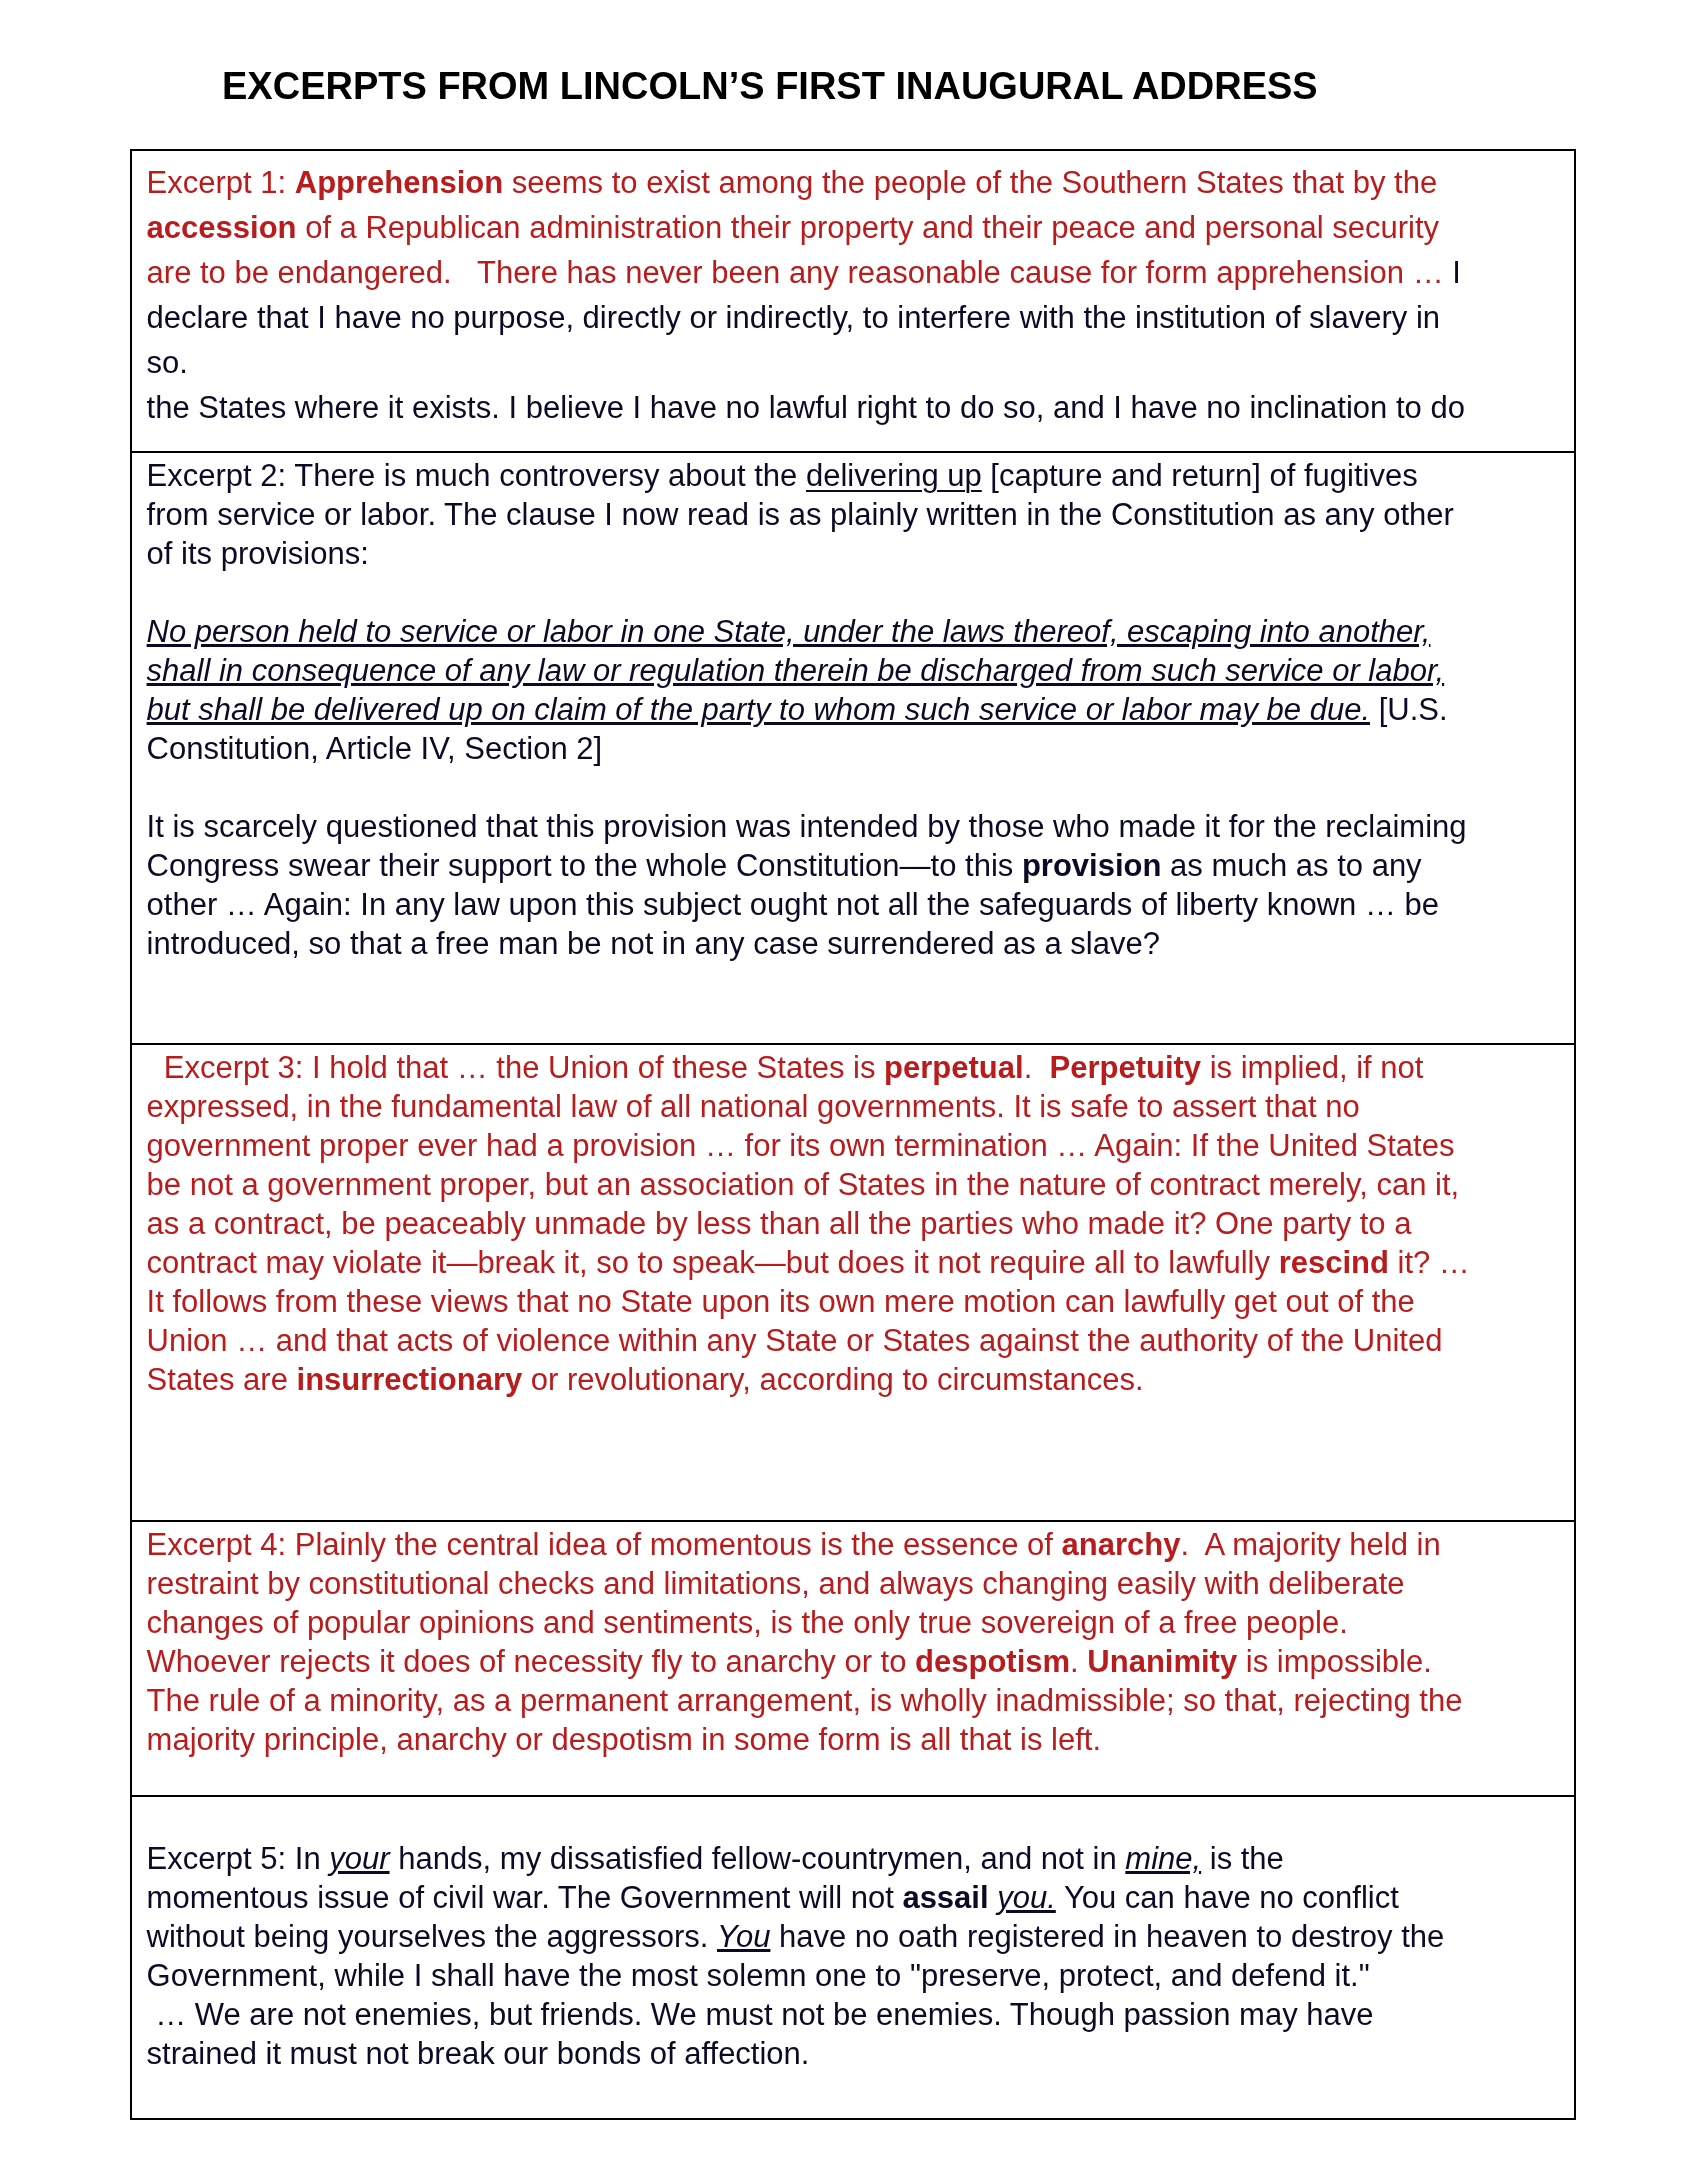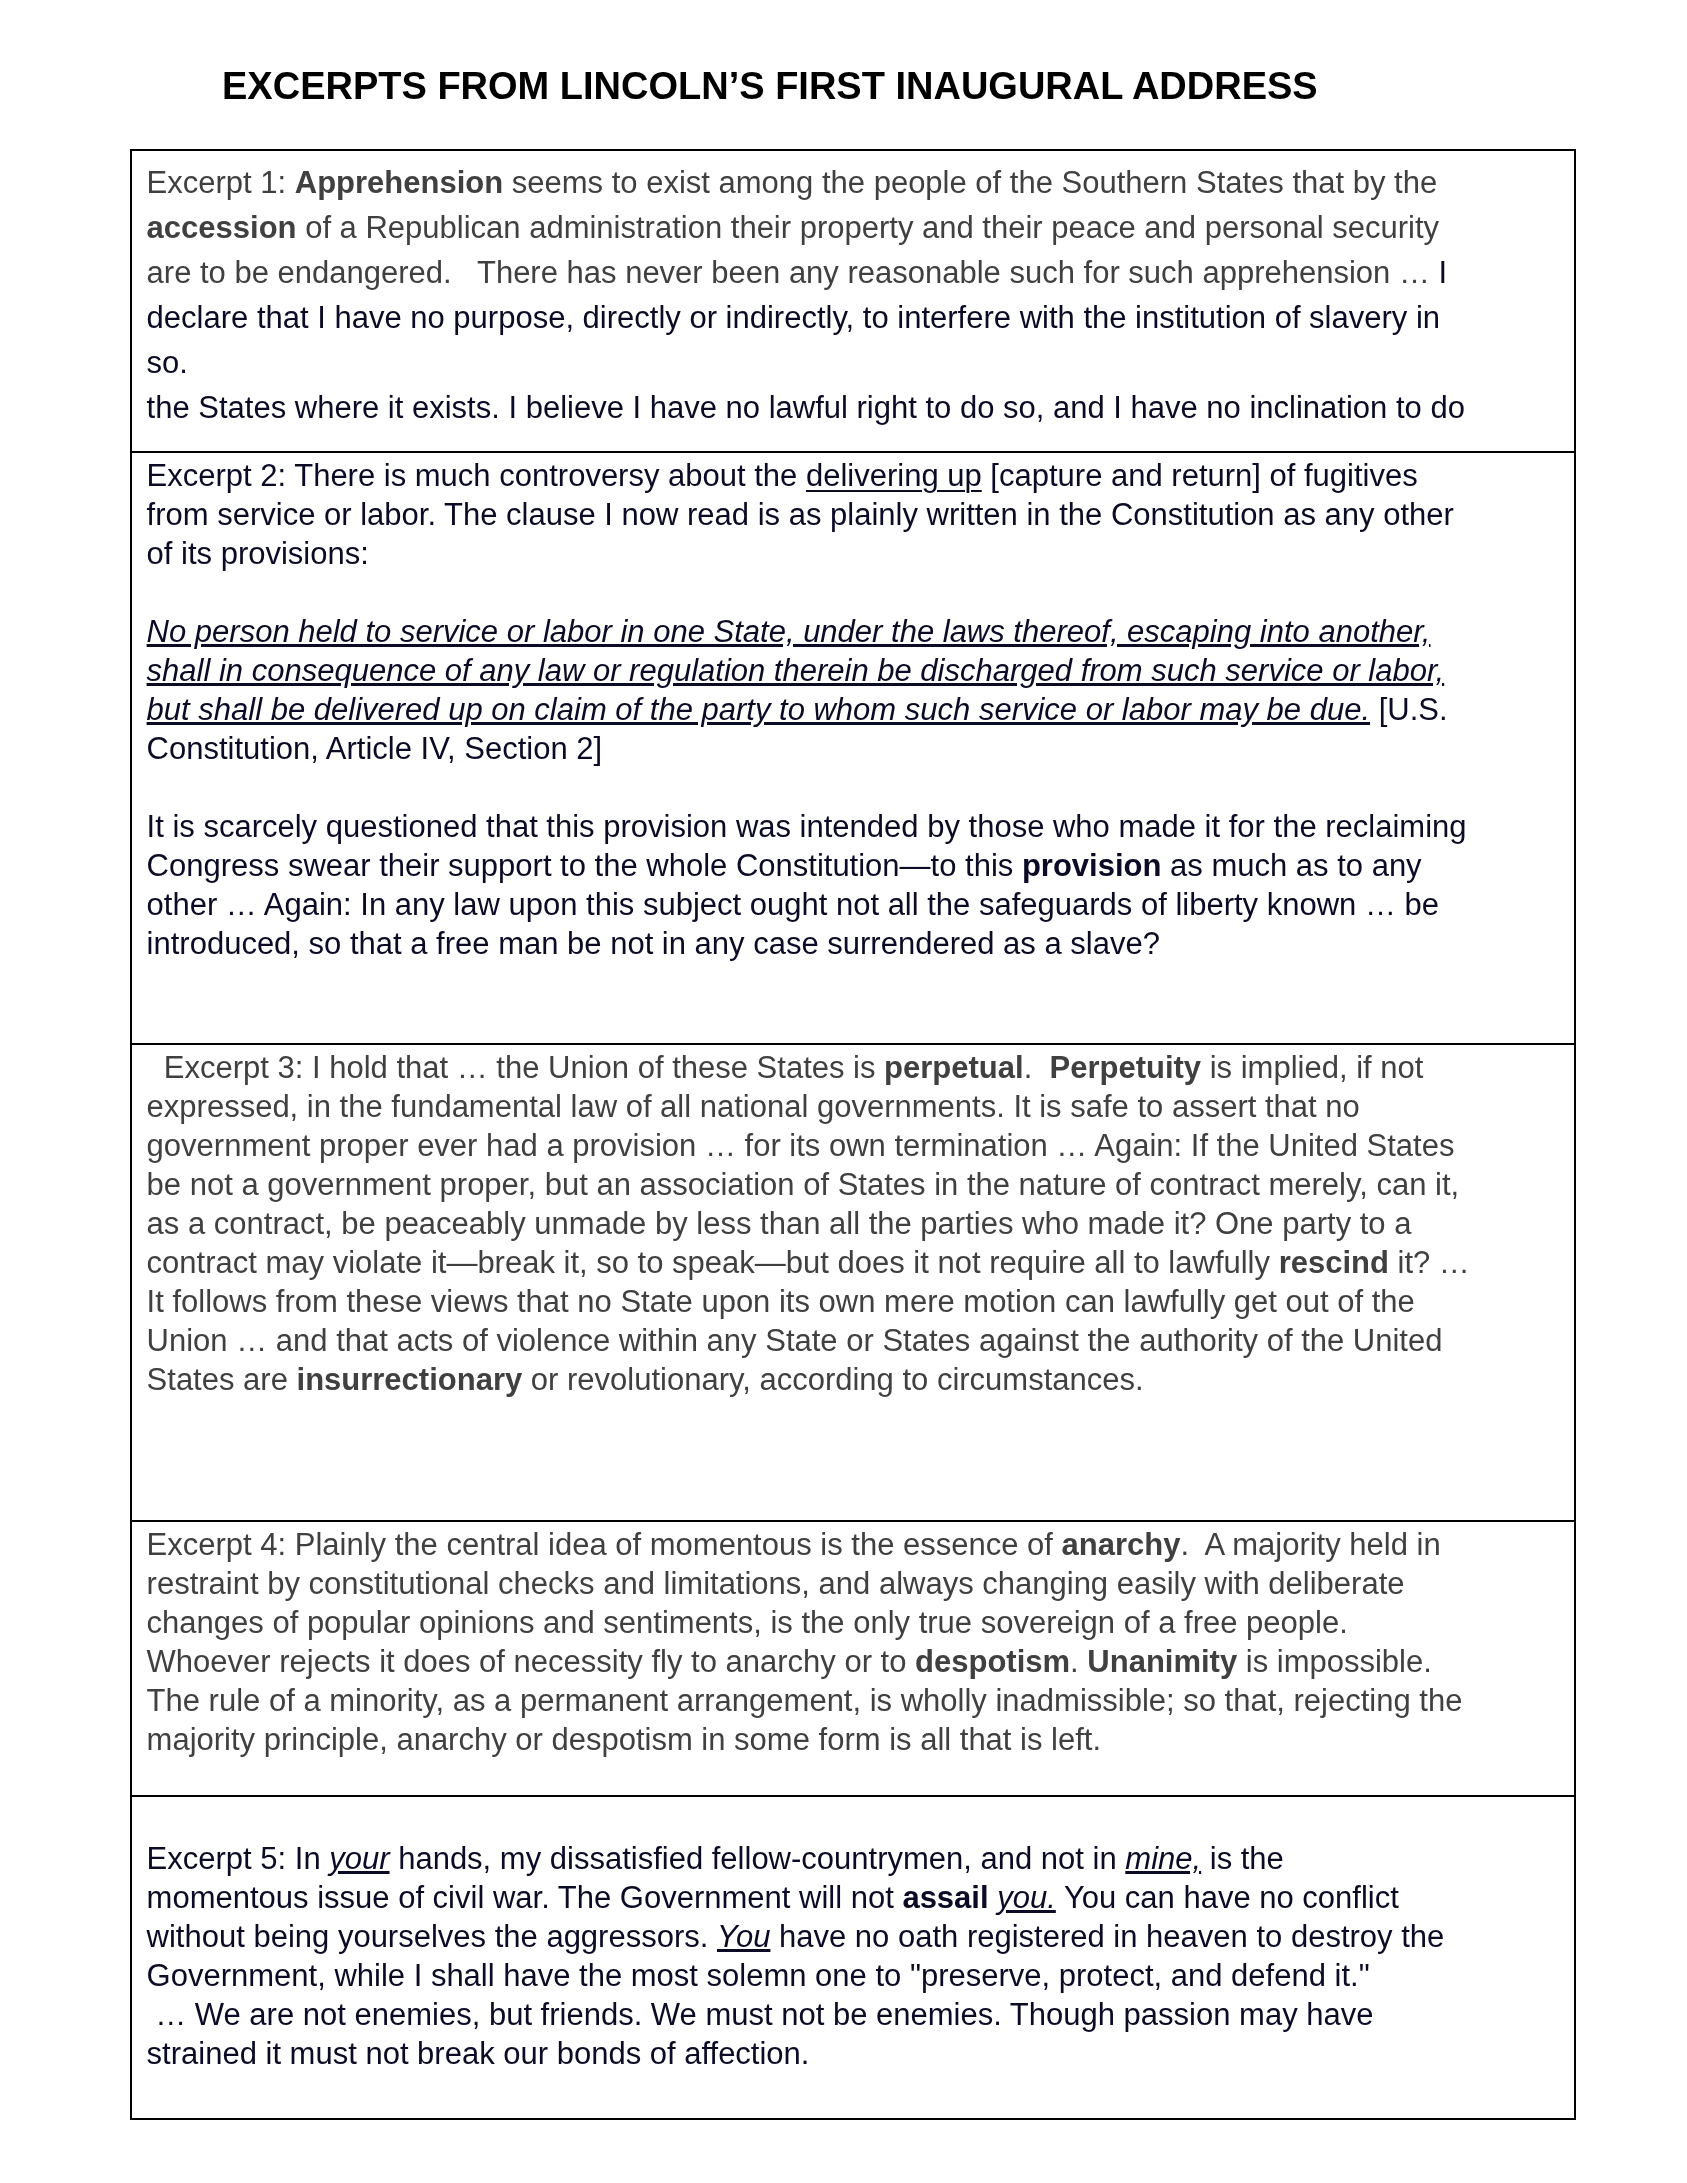--- a/index.html
+++ b/index.html
@@ -7,36 +7,36 @@
          font-family: "Liberation Sans", sans-serif; color: #000; }
   .title { position: absolute; left: 222px; top: 65px; font-size: 38px; font-weight: bold;
            letter-spacing: 0px; white-space: nowrap; color: #000; }
   .table { position: absolute; left: 130px; top: 149px; width: 1446px; height: 1971px;
            border: 2.6px solid #000; box-sizing: border-box; }
   .row { position: absolute; left: 0; width: 100%; box-sizing: border-box; }
   .row + .row { border-top: 2.6px solid #000; padding-left: 20px; }
   .excerpt { position: absolute; left: 14.6px; right: 13.2px; font-size: 31px; white-space: nowrap; }
   .line { display: block; white-space: pre; }
   .navy { color: #0b0b26; }
-  .black { color: #404040; }
+  .black { color: #b91c1c; }
   .b { font-weight: bold; }
   .i { font-style: italic; text-decoration: underline; }
   .u { text-decoration: underline; text-decoration-thickness: 2px; text-underline-offset: 4px; }
 </style>
 </head>
 <body>
 
 <div class="title">EXCERPTS FROM LINCOLN’S FIRST INAUGURAL ADDRESS</div>
 
 <div class="table">
   <div class="row" style="top:0; height:303px;">
     <div class="excerpt" style="top:9.3px; line-height:45px;">
         <span class="line"><span class="black">Excerpt 1: </span><span class="black b">Apprehension</span><span class="black"> seems to exist among the people of the Southern States that by the</span></span>
         <span class="line"><span class="black b">accession</span><span class="black"> of a Republican administration their property and their peace and personal security</span></span>
-        <span class="line"><span class="black">are to be endangered.   There has never been any reasonable such for such apprehension … </span><span class="navy">I</span></span>
+        <span class="line"><span class="black">are to be endangered.   There has never been any reasonable cause for form apprehension … </span><span class="navy">I</span></span>
         <span class="line"><span class="navy">declare that I have no purpose, directly or indirectly, to interfere with the institution of slavery in</span></span>
         <span class="line"><span class="navy">so.</span></span>
         <span class="line"><span class="navy">the States where it exists. I believe I have no lawful right to do so, and I have no inclination to do</span></span>
       </div>
   </div>
   <div class="row" style="top:300px; height:591px;">
     <div class="excerpt" style="top:2.6px; line-height:39px;">
         <span class="line"><span class="navy">Excerpt 2: There is much controversy about the </span><span class="navy u">delivering up</span><span class="navy"> [capture and return] of fugitives</span></span>
         <span class="line"><span class="navy">from service or labor. The clause I now read is as plainly written in the Constitution as any other</span></span>
         <span class="line"><span class="navy">of its provisions:</span></span>

